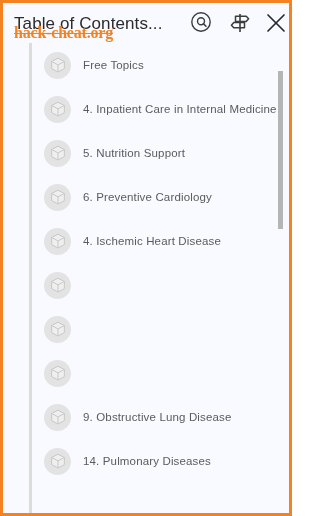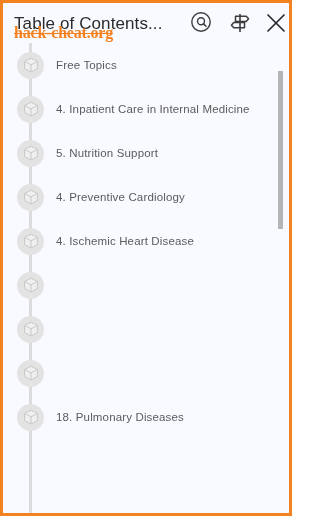--- a/index.html
+++ b/index.html
@@ -59,20 +59,21 @@
 
   
   #toc-scroll {
     position: absolute;
     left: 0;
     top: 40px;
     width: 286px;
     height: 470px;
     overflow: hidden;
     background: #F9FAFF;
+    padding-left: 27px;
   }
   #toc-list {
     position: relative;
     margin: 0;
     padding: 0;
     list-style: none;
   }
 
   
   #timeline-rail {
@@ -226,21 +227,21 @@
           <span class="toc-label">5. Nutrition Support</span>
         </li>
         <li class="toc-item">
           <span class="toc-bullet">
             <svg width="18" height="18" viewBox="0 0 20 20">
               <path d="M10 2.4 L17.1 6.1 V14 L10 17.8 L2.9 14 V6.1 Z" fill="#EFEFEF" stroke="#C6C6C6" stroke-width="1.05" stroke-linejoin="round"></path>
               <path d="M2.9 6.1 L10 9.9 L17.1 6.1" fill="none" stroke="#C6C6C6" stroke-width="1.05" stroke-linejoin="round"></path>
               <path d="M10 9.9 V17.8" fill="none" stroke="#C6C6C6" stroke-width="1.05"></path>
             </svg>
           </span>
-          <span class="toc-label">4. Preventive Cardiology</span>
+          <span class="toc-label">6. Preventive Cardiology</span>
         </li>
         <li class="toc-item">
           <span class="toc-bullet">
             <svg width="18" height="18" viewBox="0 0 20 20">
               <path d="M10 2.4 L17.1 6.1 V14 L10 17.8 L2.9 14 V6.1 Z" fill="#EFEFEF" stroke="#C6C6C6" stroke-width="1.05" stroke-linejoin="round"></path>
               <path d="M2.9 6.1 L10 9.9 L17.1 6.1" fill="none" stroke="#C6C6C6" stroke-width="1.05" stroke-linejoin="round"></path>
               <path d="M10 9.9 V17.8" fill="none" stroke="#C6C6C6" stroke-width="1.05"></path>
             </svg>
           </span>
           <span class="toc-label">4. Ischemic Heart Disease</span>
@@ -273,21 +274,31 @@
           </span>
         </li>
         <li class="toc-item">
           <span class="toc-bullet">
             <svg width="18" height="18" viewBox="0 0 20 20">
               <path d="M10 2.4 L17.1 6.1 V14 L10 17.8 L2.9 14 V6.1 Z" fill="#EFEFEF" stroke="#C6C6C6" stroke-width="1.05" stroke-linejoin="round"></path>
               <path d="M2.9 6.1 L10 9.9 L17.1 6.1" fill="none" stroke="#C6C6C6" stroke-width="1.05" stroke-linejoin="round"></path>
               <path d="M10 9.9 V17.8" fill="none" stroke="#C6C6C6" stroke-width="1.05"></path>
             </svg>
           </span>
-          <span class="toc-label">18. Pulmonary Diseases</span>
+          <span class="toc-label">9. Obstructive Lung Disease</span>
+        </li>
+        <li class="toc-item">
+          <span class="toc-bullet">
+            <svg width="18" height="18" viewBox="0 0 20 20">
+              <path d="M10 2.4 L17.1 6.1 V14 L10 17.8 L2.9 14 V6.1 Z" fill="#EFEFEF" stroke="#C6C6C6" stroke-width="1.05" stroke-linejoin="round"></path>
+              <path d="M2.9 6.1 L10 9.9 L17.1 6.1" fill="none" stroke="#C6C6C6" stroke-width="1.05" stroke-linejoin="round"></path>
+              <path d="M10 9.9 V17.8" fill="none" stroke="#C6C6C6" stroke-width="1.05"></path>
+            </svg>
+          </span>
+          <span class="toc-label">14. Pulmonary Diseases</span>
         </li>
       </ul>
   </div>
 
   <div id="toc-scrollbar-track">
     <div id="toc-scrollbar-thumb"></div>
   </div>
 
   <div id="watermark">hack-cheat.org</div>
 

